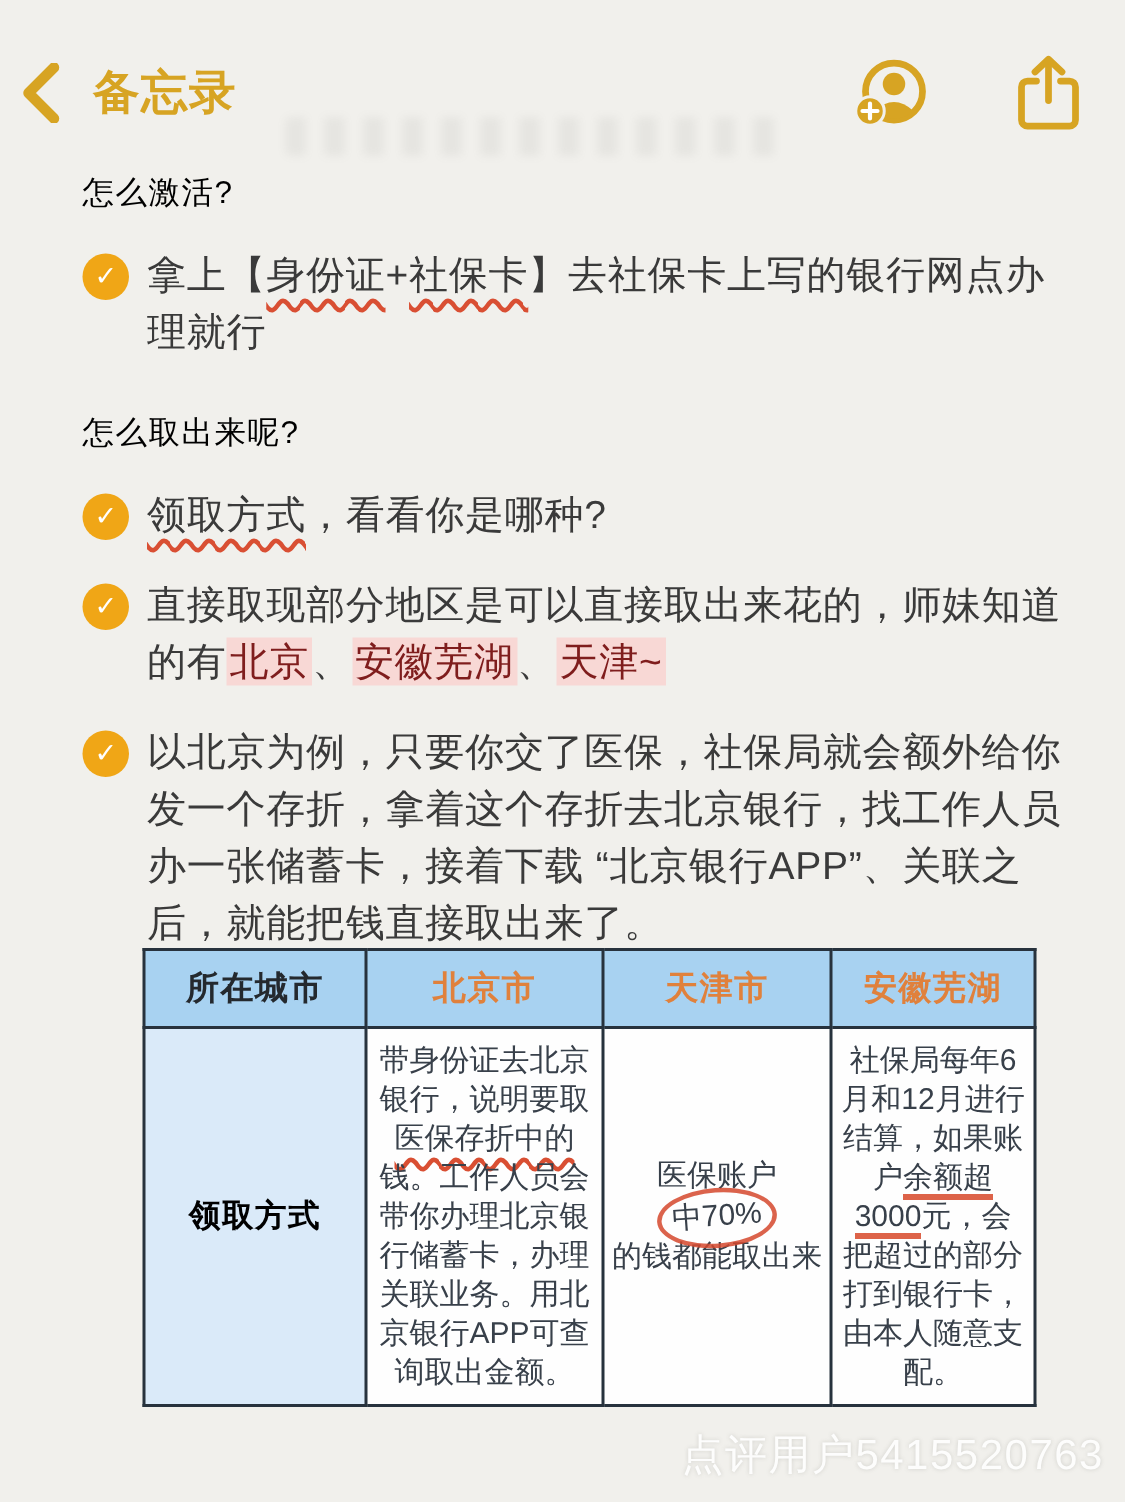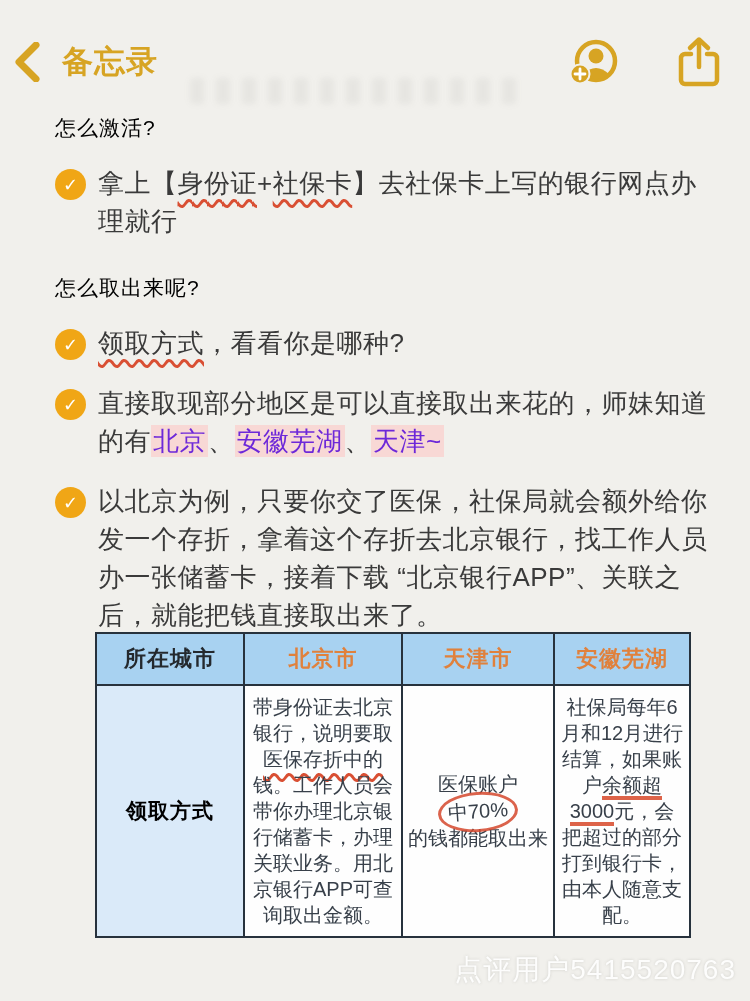--- a/index.html
+++ b/index.html
@@ -37,21 +37,21 @@
   .bullet { display:flex; align-items:flex-start; margin-top:22px; }
   .check { flex:0 0 31px; width:31px; height:31px; border-radius:50%;
            background:#f0a616; color:#fff; font-size:18px; font-weight:bold;
            display:flex; align-items:center; justify-content:center; margin-top:5px; }
   .btext { margin-left:12px; font-size:26px; line-height:38px; color:#3a3a3a; letter-spacing:.5px; }
 
   
   .wavy { text-decoration:underline; text-decoration-style:wavy;
           text-decoration-color:#d94f33; text-decoration-thickness:3px;
           text-underline-offset:7px; }
-  .pink { background:#f8d8d5; color:#6d28d9; padding:1px 2px; }
+  .pink { background:#f8d8d5; color:#7f1d1d; padding:1px 2px; }
   .redline { border-bottom:4px solid rgba(216,77,48,.88); }
   .circle { display:inline-block; border:3px solid rgba(213,72,45,.85);
             border-radius:50%; padding:3px 7px 5px; margin:-5px -7px -7px;
             transform:rotate(-4deg); }
 
   
   .tbl { position:absolute; top:632px; left:95px; width:594px;
          border-collapse:collapse; table-layout:fixed;
          font-size:20px; color:#38404a; }
   .tbl col.c1 { width:148px; } .tbl col.c2 { width:158px; }

